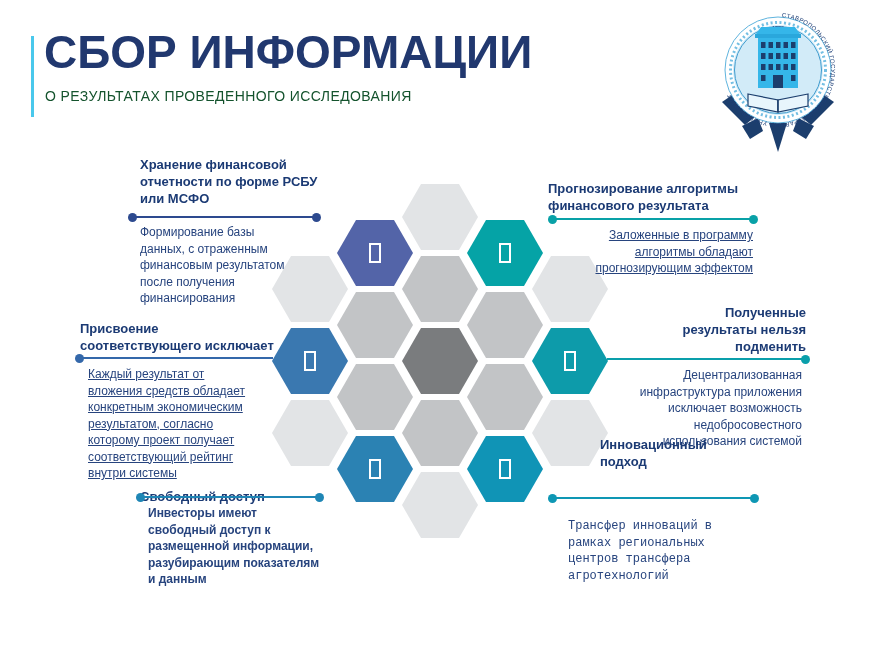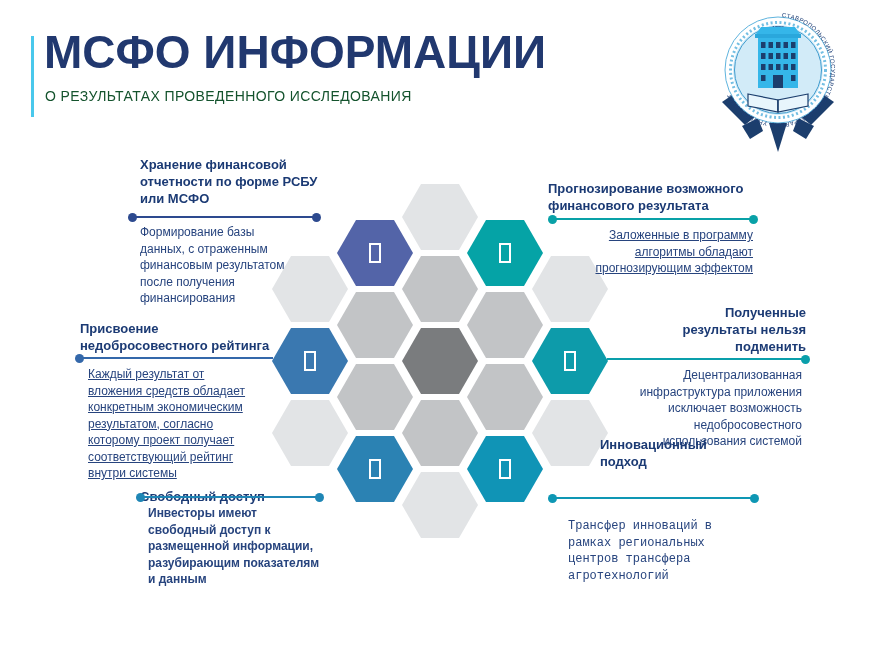--- a/index.html
+++ b/index.html
@@ -59,21 +59,21 @@
   .b-immutable{left:612px;top:367px;width:190px;text-align:right;}
   
   .t-innovation{left:600px;top:436px;width:155px;text-align:left;}
   .c-innovation{left:552px;top:497px;width:203px;}
   .b-innovation{left:568px;top:518px;width:180px;text-align:left;font-family:Liberation Mono, monospace;}
 </style>
 </head>
 <body>
 
 <div class="accent-bar"></div>
-<div class="title">МСФО ИНФОРМАЦИИ</div>
+<div class="title">СБОР ИНФОРМАЦИИ</div>
 <div class="subtitle">О РЕЗУЛЬТАТАХ ПРОВЕДЕННОГО ИССЛЕДОВАНИЯ</div>
 
 <div class="logo">
   <svg width="146" height="152" viewBox="0 0 146 152">
     <defs>
       <path id="ringPath" d="M 66,13 a 53,53 0 1,1 -0.01,0"></path>
     </defs>
 
     <g fill="#1c3e6d">
       <polygon points="10,98 29,85 50,107 33,121"></polygon>
@@ -168,21 +168,21 @@
   <span class="dot dot-l"></span>
   <span class="dot dot-r"></span>
 </div>
 <div class="blk-body b-storage">Формирование базы
 данных, с отраженным
 финансовым результатом
 после получения
 финансирования</div>
 
 <div class="blk-title t-rating">Присвоение
-недобросовестного рейтинга</div>
+соответствующего исключает</div>
 <div class="connector c-rating" style="--lc: #3468aa;">
   <span class="dot dot-l"></span>
 </div>
 <div class="blk-body b-rating">Каждый результат от
 вложения средств обладает
 конкретным экономическим
 результатом, согласно
 которому проект получает
 соответствующий рейтинг
 внутри системы</div>
@@ -191,21 +191,21 @@
 <div class="connector c-access" style="--lc: #1f86b5;">
   <span class="dot dot-l"></span>
   <span class="dot dot-r"></span>
 </div>
 <div class="blk-body b-access">Инвесторы имеют
 свободный доступ к
 размещенной информации,
 разубирающим показателям
 и данным</div>
 
-<div class="blk-title t-forecast">Прогнозирование возможного
+<div class="blk-title t-forecast">Прогнозирование алгоритмы
 финансового результата</div>
 <div class="connector c-forecast" style="--lc: #09a1a7;">
   <span class="dot dot-l"></span>
   <span class="dot dot-r"></span>
 </div>
 <div class="blk-body b-forecast">Заложенные в программу
 алгоритмы обладают
 прогнозирующим эффектом</div>
 
 <div class="blk-title t-immutable">Полученные

